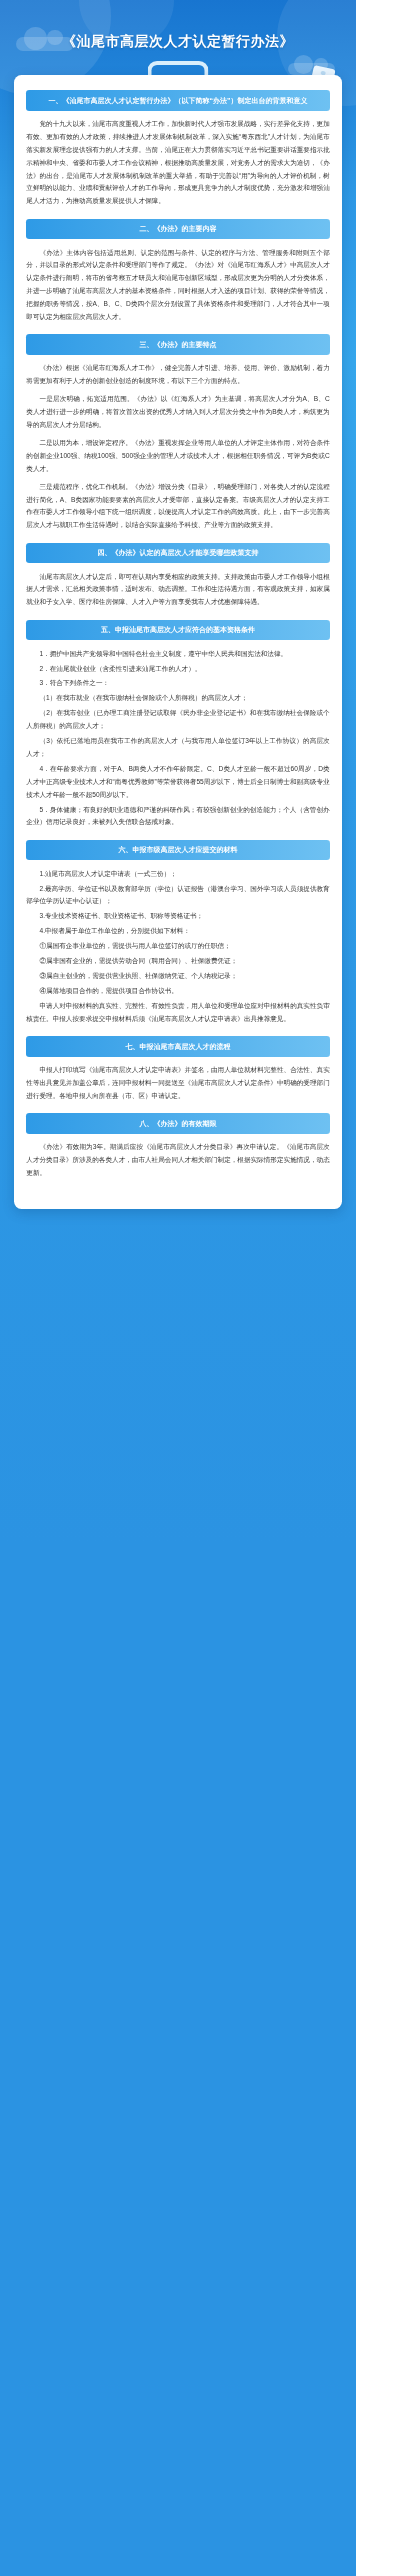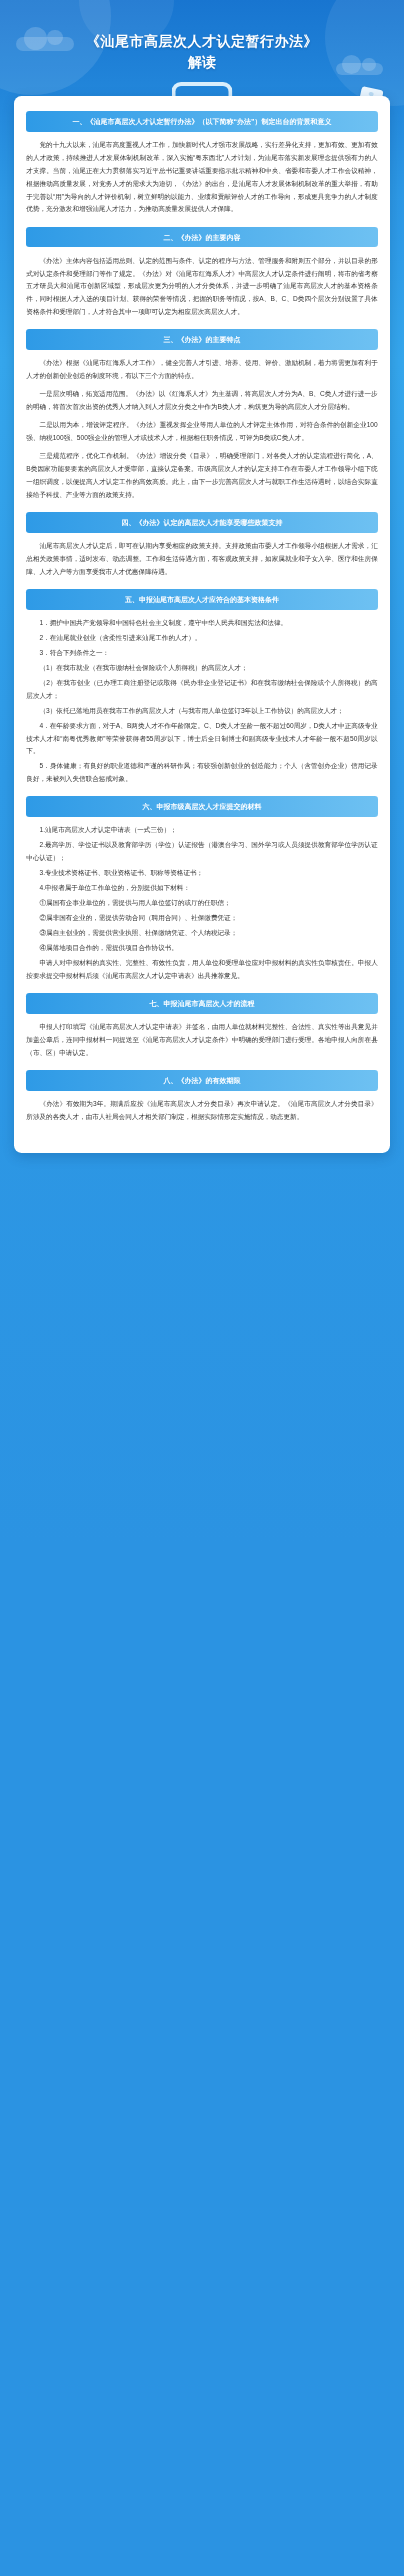--- a/index.html
+++ b/index.html
@@ -7,21 +7,21 @@
     margin: 0;
     padding: 0;
     background: #ffffff;
   }
   body {
     width: 420px;
     font-family: "Liberation Sans", sans-serif;
   }
   .page {
     position: relative;
-    width: 404px;
+    width: 356px;
     min-height: 2576px;
     background: linear-gradient(180deg, #1f7fd8 0%, #2a93e3 6%, #35a6ec 14%, #2e9ae6 30%, #2b93e2 60%, #2b93e2 100%);
     overflow: hidden;
   }
   
   .hdr-band {
     position: absolute;
     top: 0; left: 0;
     width: 420px;
     height: 200px;
@@ -170,21 +170,20 @@
 <div class="page">
   <div class="hdr-band"></div>
   <div class="blob blob1"></div>
   <div class="blob blob2"></div>
   <div class="blob blob3"></div>
   <div class="cloud cloudA"></div>
   <div class="cloud cloudB"></div>
 
   <div class="title-wrap">
     <div class="doc-title">《汕尾市高层次人才认定暂行办法》</div>
-    <div class="doc-subtitle">解读</div>
   </div>
 
   <div class="card-outer">
     <div class="handle"></div>
     <div class="tag"></div>
     <div class="card">
 
       <div class="section">
         <div class="sec-head first">一、《汕尾市高层次人才认定暂行办法》（以下简称“办法”）制定出台的背景和意义</div>
         <p class="body">党的十九大以来，汕尾市高度重视人才工作，加快新时代人才强市发展战略，实行差异化支持，更加有效、更加有效的人才政策，持续推进人才发展体制机制改革，深入实施“粤东西北”人才计划，为汕尾市落实新发展理念提供强有力的人才支撑。当前，汕尾正在大力贯彻落实习近平总书记重要讲话重要指示批示精神和中央、省委和市委人才工作会议精神，根据推动高质量发展，对党务人才的需求大为迫切，《办法》的出台，是汕尾市人才发展体制机制改革的重大举措，有助于完善以“用”为导向的人才评价机制，树立鲜明的以能力、业绩和贡献评价人才的工作导向，形成更具竞争力的人才制度优势，充分激发和增强汕尾人才活力，为推动高质量发展提供人才保障。</p>

